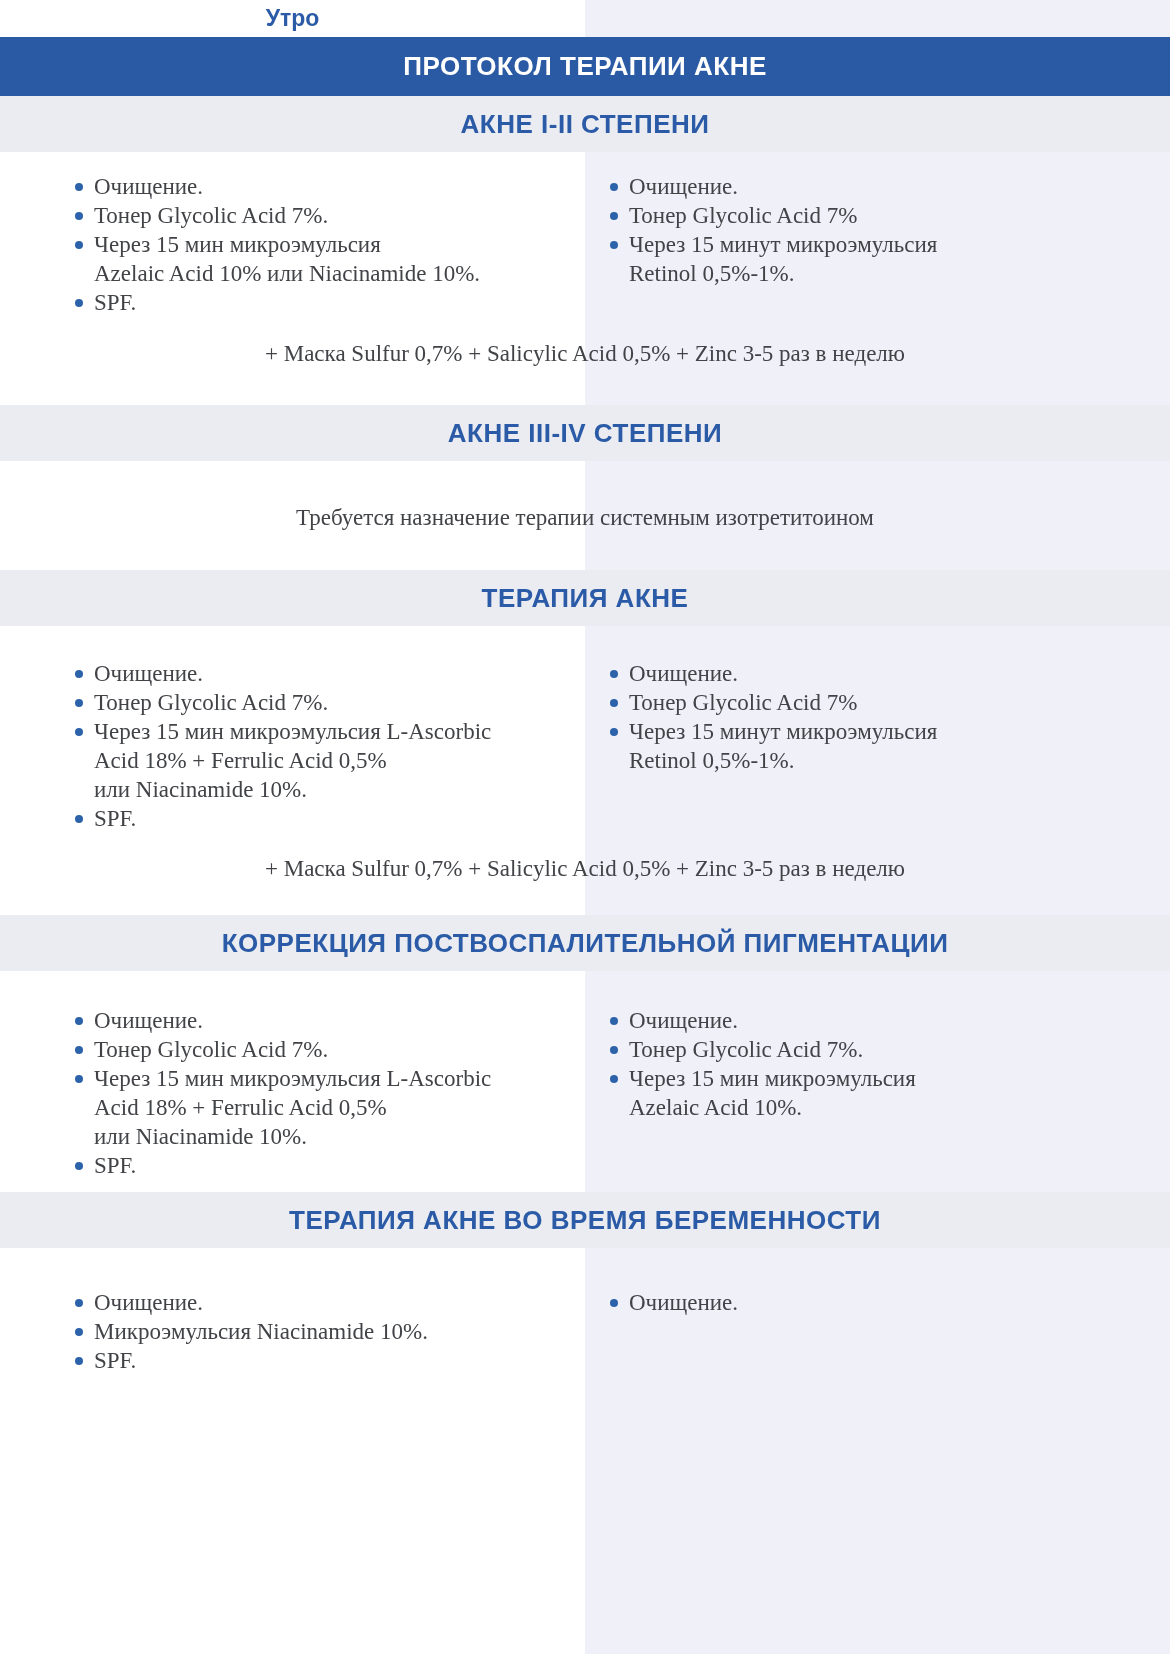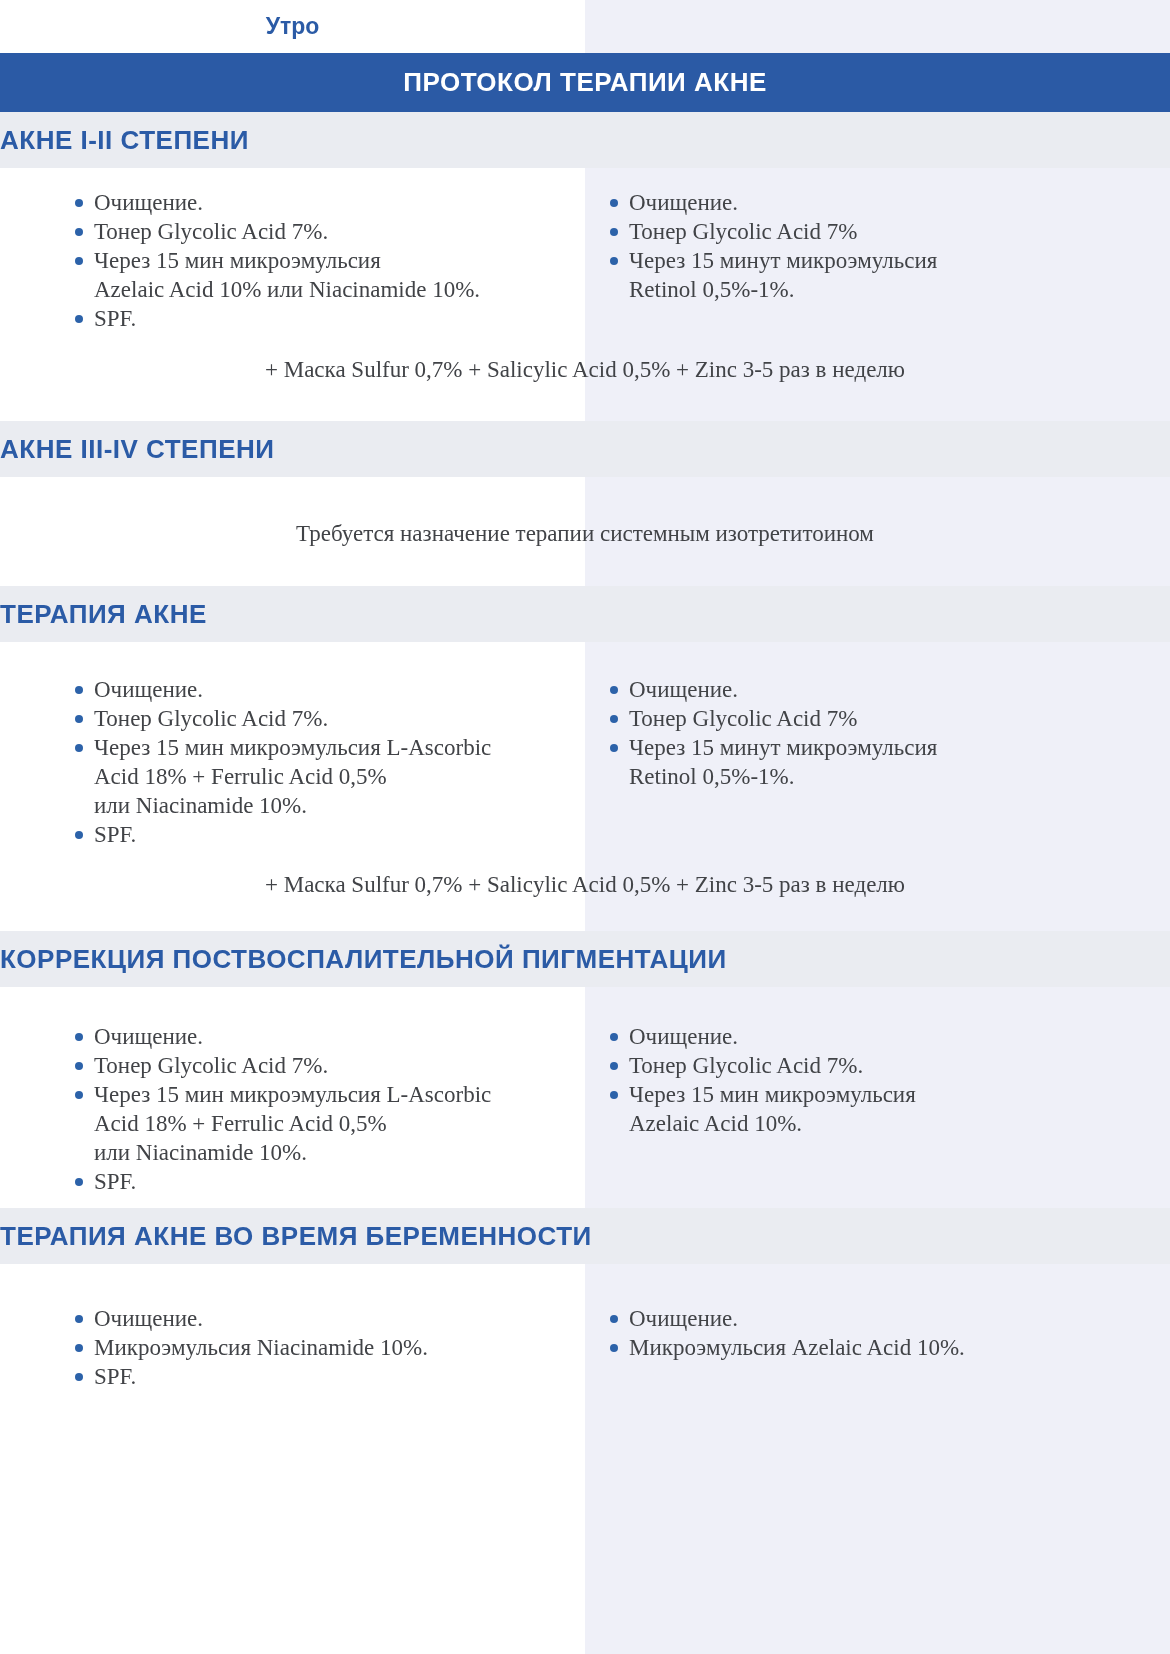--- a/index.html
+++ b/index.html
@@ -9,39 +9,39 @@
     position:relative; width:1170px; height:1654px;
     background:#ffffff; overflow:hidden;
   }
   #right-col-bg {
     position:absolute; top:0; bottom:0; left:585px; right:0;
     background:var(--evening-bg,#eff0f8); z-index:0;
   }
   #content { position:relative; z-index:1; }
 
   
-  .day-header { display:flex; height:53px; }
+  .day-header { display:flex; height:37px; }
   .day-cell {
     width:585px; display:flex; align-items:center; justify-content:center;
     font-size:23px; font-weight:700; color:var(--heading-blue,#2b5ba6);
   }
 
   
   .banner {
     height:59px; background:var(--banner-blue,#2b5aa5);
     display:flex; align-items:center; justify-content:center;
   }
   .banner-title {
     color:#ffffff; font-size:26px; font-weight:700; letter-spacing:0.5px;
   }
 
   
   .section-band {
     height:56px; background:var(--band-gray,#eaecf1);
-    display:flex; align-items:center; justify-content:flex-start;
+    display:flex; align-items:center; justify-content:center;
   }
   .section-title {
     color:var(--heading-blue,#2b5ba6); font-size:26px; font-weight:700;
     letter-spacing:0.5px; text-align:center;
   }
 
   
   .cols { display:flex; align-items:flex-start; }
   .col { width:585px; }
   .col ul { list-style:none;font-family:Liberation Serif, serif; }
@@ -249,23 +249,19 @@
                 <span class="txt">SPF.</span>
               </li>
             </ul>
           </div>
           <div class="col col-evening">
             <ul>
               <li>
                 <span class="dot"></span>
                 <span class="txt">Очищение.</span>
               </li>
-              <li>
-                <span class="dot"></span>
-                <span class="txt">Микроэмульсия Azelaic Acid 10%.</span>
-              </li>
             </ul>
           </div>
         </div>
       </div>
 
   </div>
 </div>
 
 </body></html>

